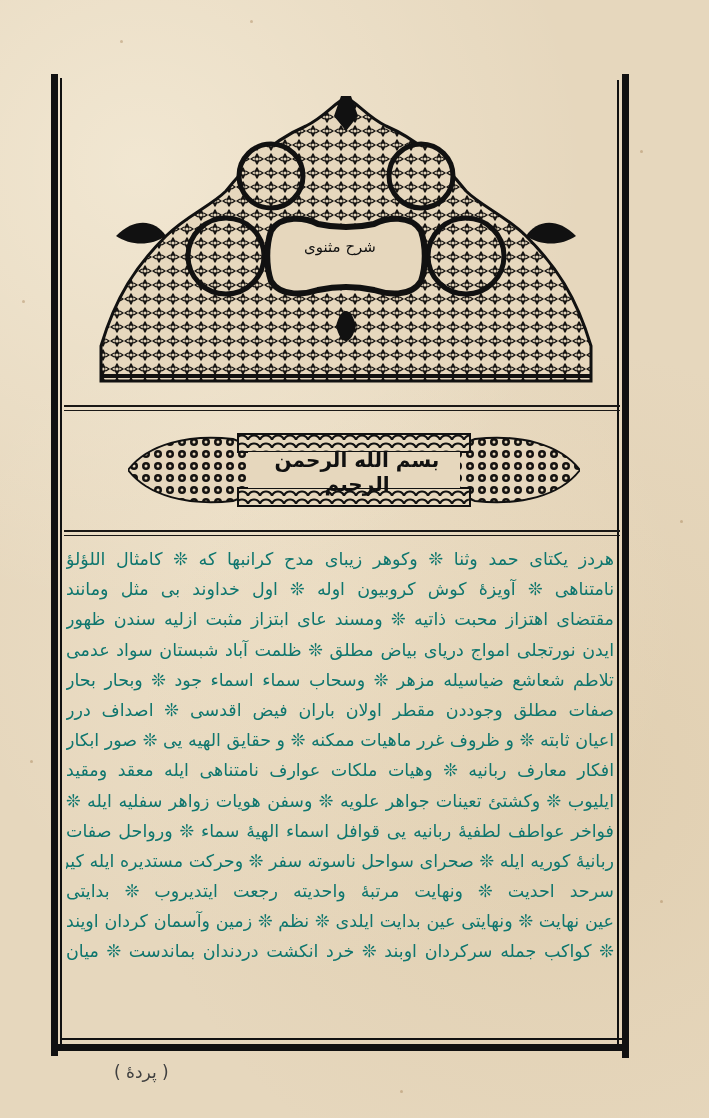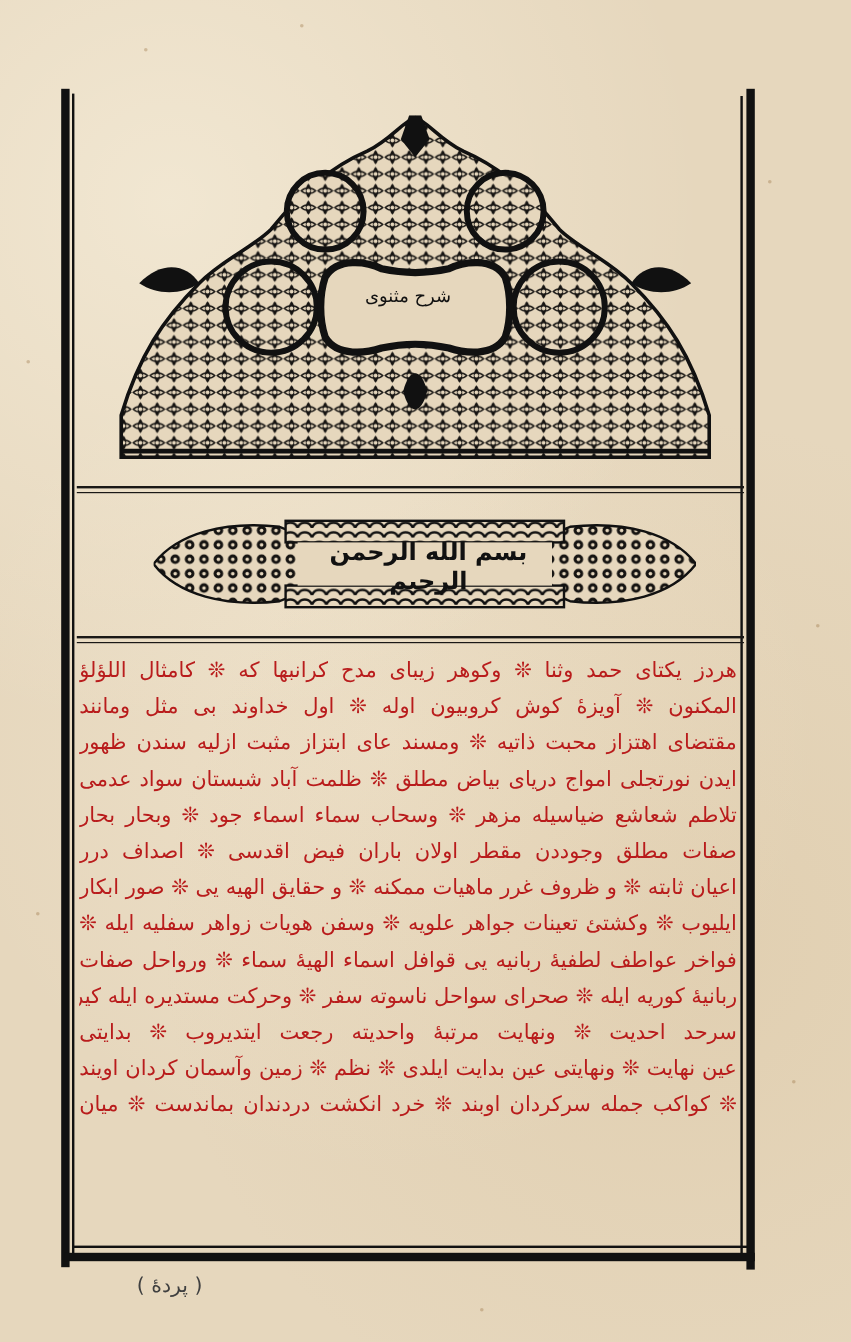--- a/index.html
+++ b/index.html
@@ -46,21 +46,21 @@
   .basmala {
     position: absolute; left: 252px; top: 448px; width: 210px; text-align: center;
     font-size: 20px; font-weight: bold; direction: rtl; color: #111;
     font-family: "DejaVu Sans", sans-serif; letter-spacing: 0;
   }
 
   
   .body-text {
     position: absolute; left: 66px; top: 544px; width: 548px;
     direction: rtl; text-align: justify;
-    font-family: "DejaVu Sans", sans-serif; font-size: 17.5px; line-height: 30.2px; color: #b91c1c;
+    font-family: "DejaVu Sans", sans-serif; font-size: 17.5px; line-height: 30.2px; color: #0f766e;
   }
   .line { display: block; white-space: nowrap; overflow: hidden; text-align: justify; text-align-last: justify; height: 30.2px; }
 
   .catchword {
     position: absolute; left: 114px; top: 1062px; font-size: 17px; direction: rtl;
     font-family: "DejaVu Sans", sans-serif; color: #404040;
   }
 </style>
 </head>
 <body>
@@ -135,26 +135,27 @@
     <rect x="120" y="28" width="212" height="36" fill="#e6d7bd"></rect>
   </svg>
 </div>
 <div class="basmala">بسم الله الرحمن الرحيم</div>
 
 <div class="hrule" style="top:530px"></div>
 <div class="hrule b" style="top:535px"></div>
 
 <div class="body-text">
   <span class="line">هردز یکتای حمد وثنا ❊ وکوهر زیبای مدح کرانبها که ❊ کامثال اللؤلؤ</span>
-  <span class="line">المکنون ❊ آویزهٔ کوش کروبیون اوله ❊ اول خداوند بی مثل ومانند</span>
+  <span class="line">نامتناهی ❊ آویزهٔ کوش کروبیون اوله ❊ اول خداوند بی مثل ومانند</span>
   <span class="line">مقتضای اهتزاز محبت ذاتیه ❊ ومسند عای ابتزاز مثبت ازلیه سندن ظهور</span>
   <span class="line">ایدن نورتجلی امواج دریای بیاض مطلق ❊ ظلمت آباد شبستان سواد عدمی</span>
   <span class="line">تلاطم شعاشع ضیاسیله مزهر ❊ وسحاب سماء اسماء جود ❊ وبحار بحار</span>
   <span class="line">صفات مطلق وجوددن مقطر اولان باران فیض اقدسی ❊ اصداف درر</span>
   <span class="line">اعیان ثابته ❊ و ظروف غرر ماهیات ممکنه ❊ و حقایق الهیه یی ❊ صور ابکار</span>
+  <span class="line">افکار معارف ربانیه ❊ وهیات ملکات عوارف نامتناهی ایله معقد ومقید</span>
   <span class="line">ایلیوب ❊ وکشتئ تعینات جواهر علویه ❊ وسفن هویات زواهر سفلیه ایله ❊</span>
   <span class="line">فواخر عواطف لطفیهٔ ربانیه یی قوافل اسماء الهیهٔ سماء ❊ ورواحل صفات</span>
   <span class="line">ربانیهٔ کوریه ایله ❊ صحرای سواحل ناسوته سفر ❊ وحرکت مستدیره ایله کیرو</span>
   <span class="line">سرحد احدیت ❊ ونهایت مرتبهٔ واحدیته رجعت ایتدیروب ❊ بدایتی</span>
   <span class="line">عین نهایت ❊ ونهایتی عین بدایت ایلدی ❊ نظم ❊ زمین وآسمان کردان اویند</span>
   <span class="line">❊ کواکب جمله سرکردان اوبند ❊ خرد انکشت دردندان بماندست ❊ میان</span>
 </div>
 
 <div class="catchword">( پردهٔ )</div>
 

